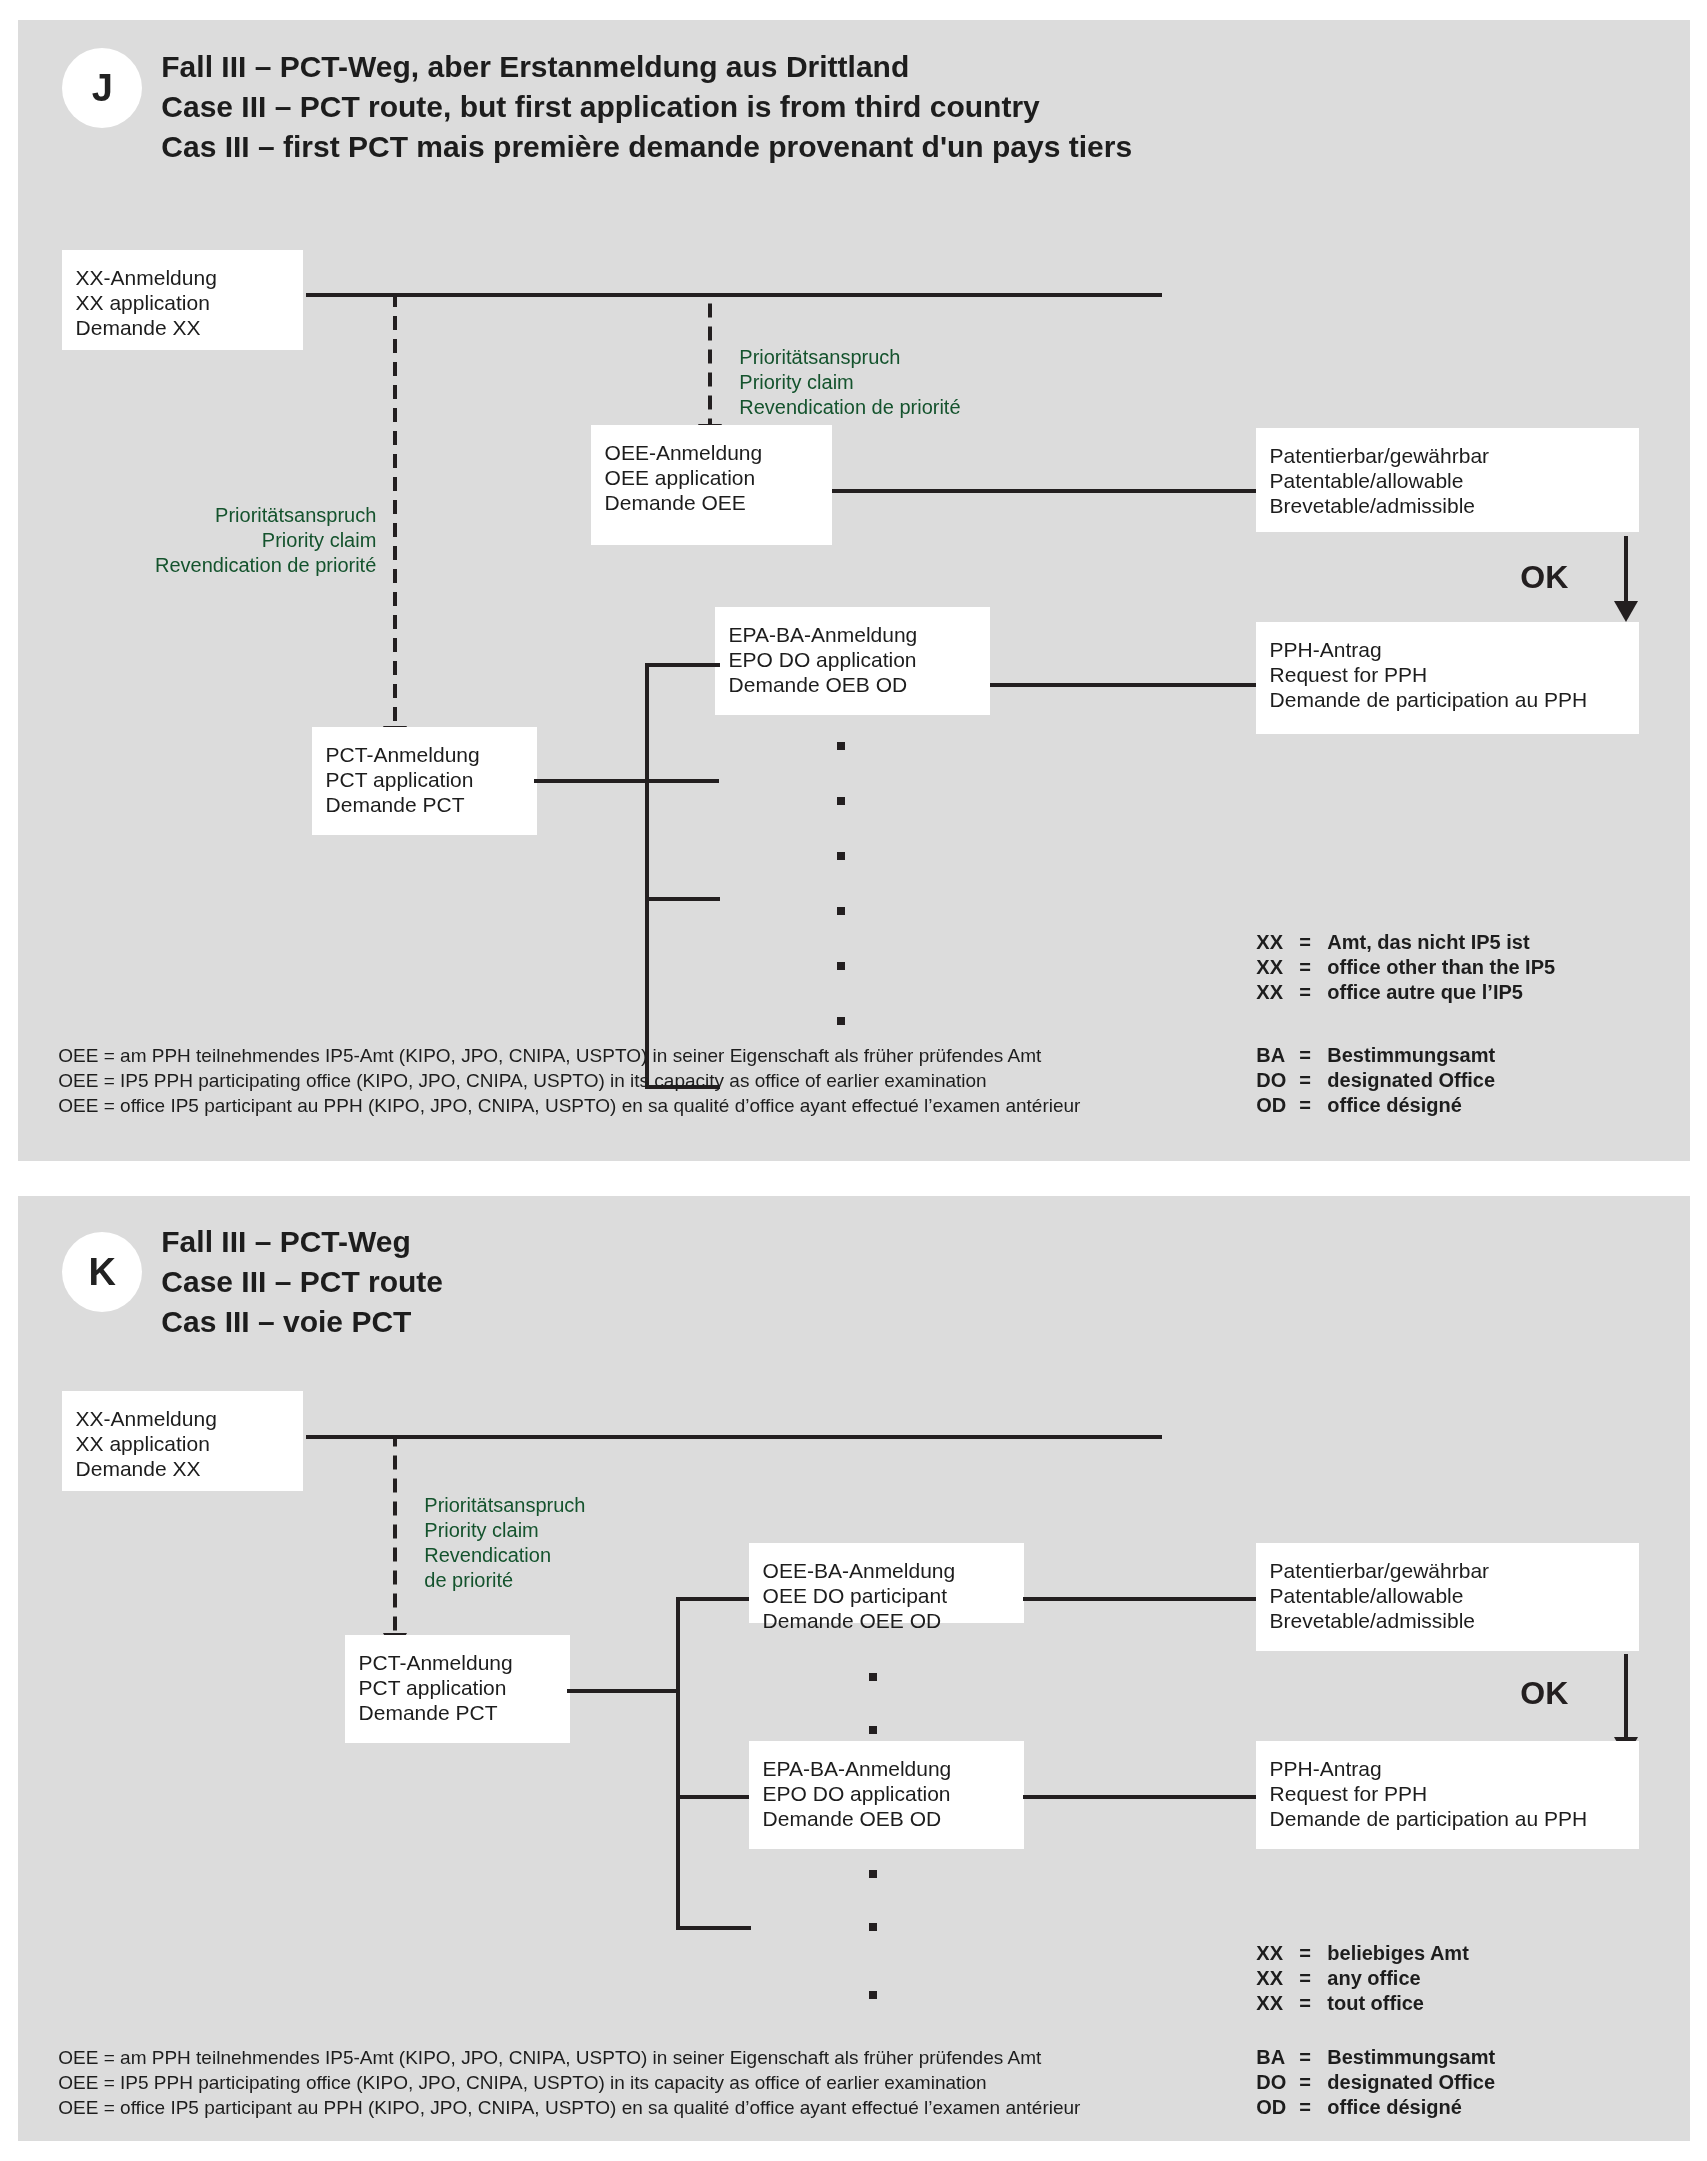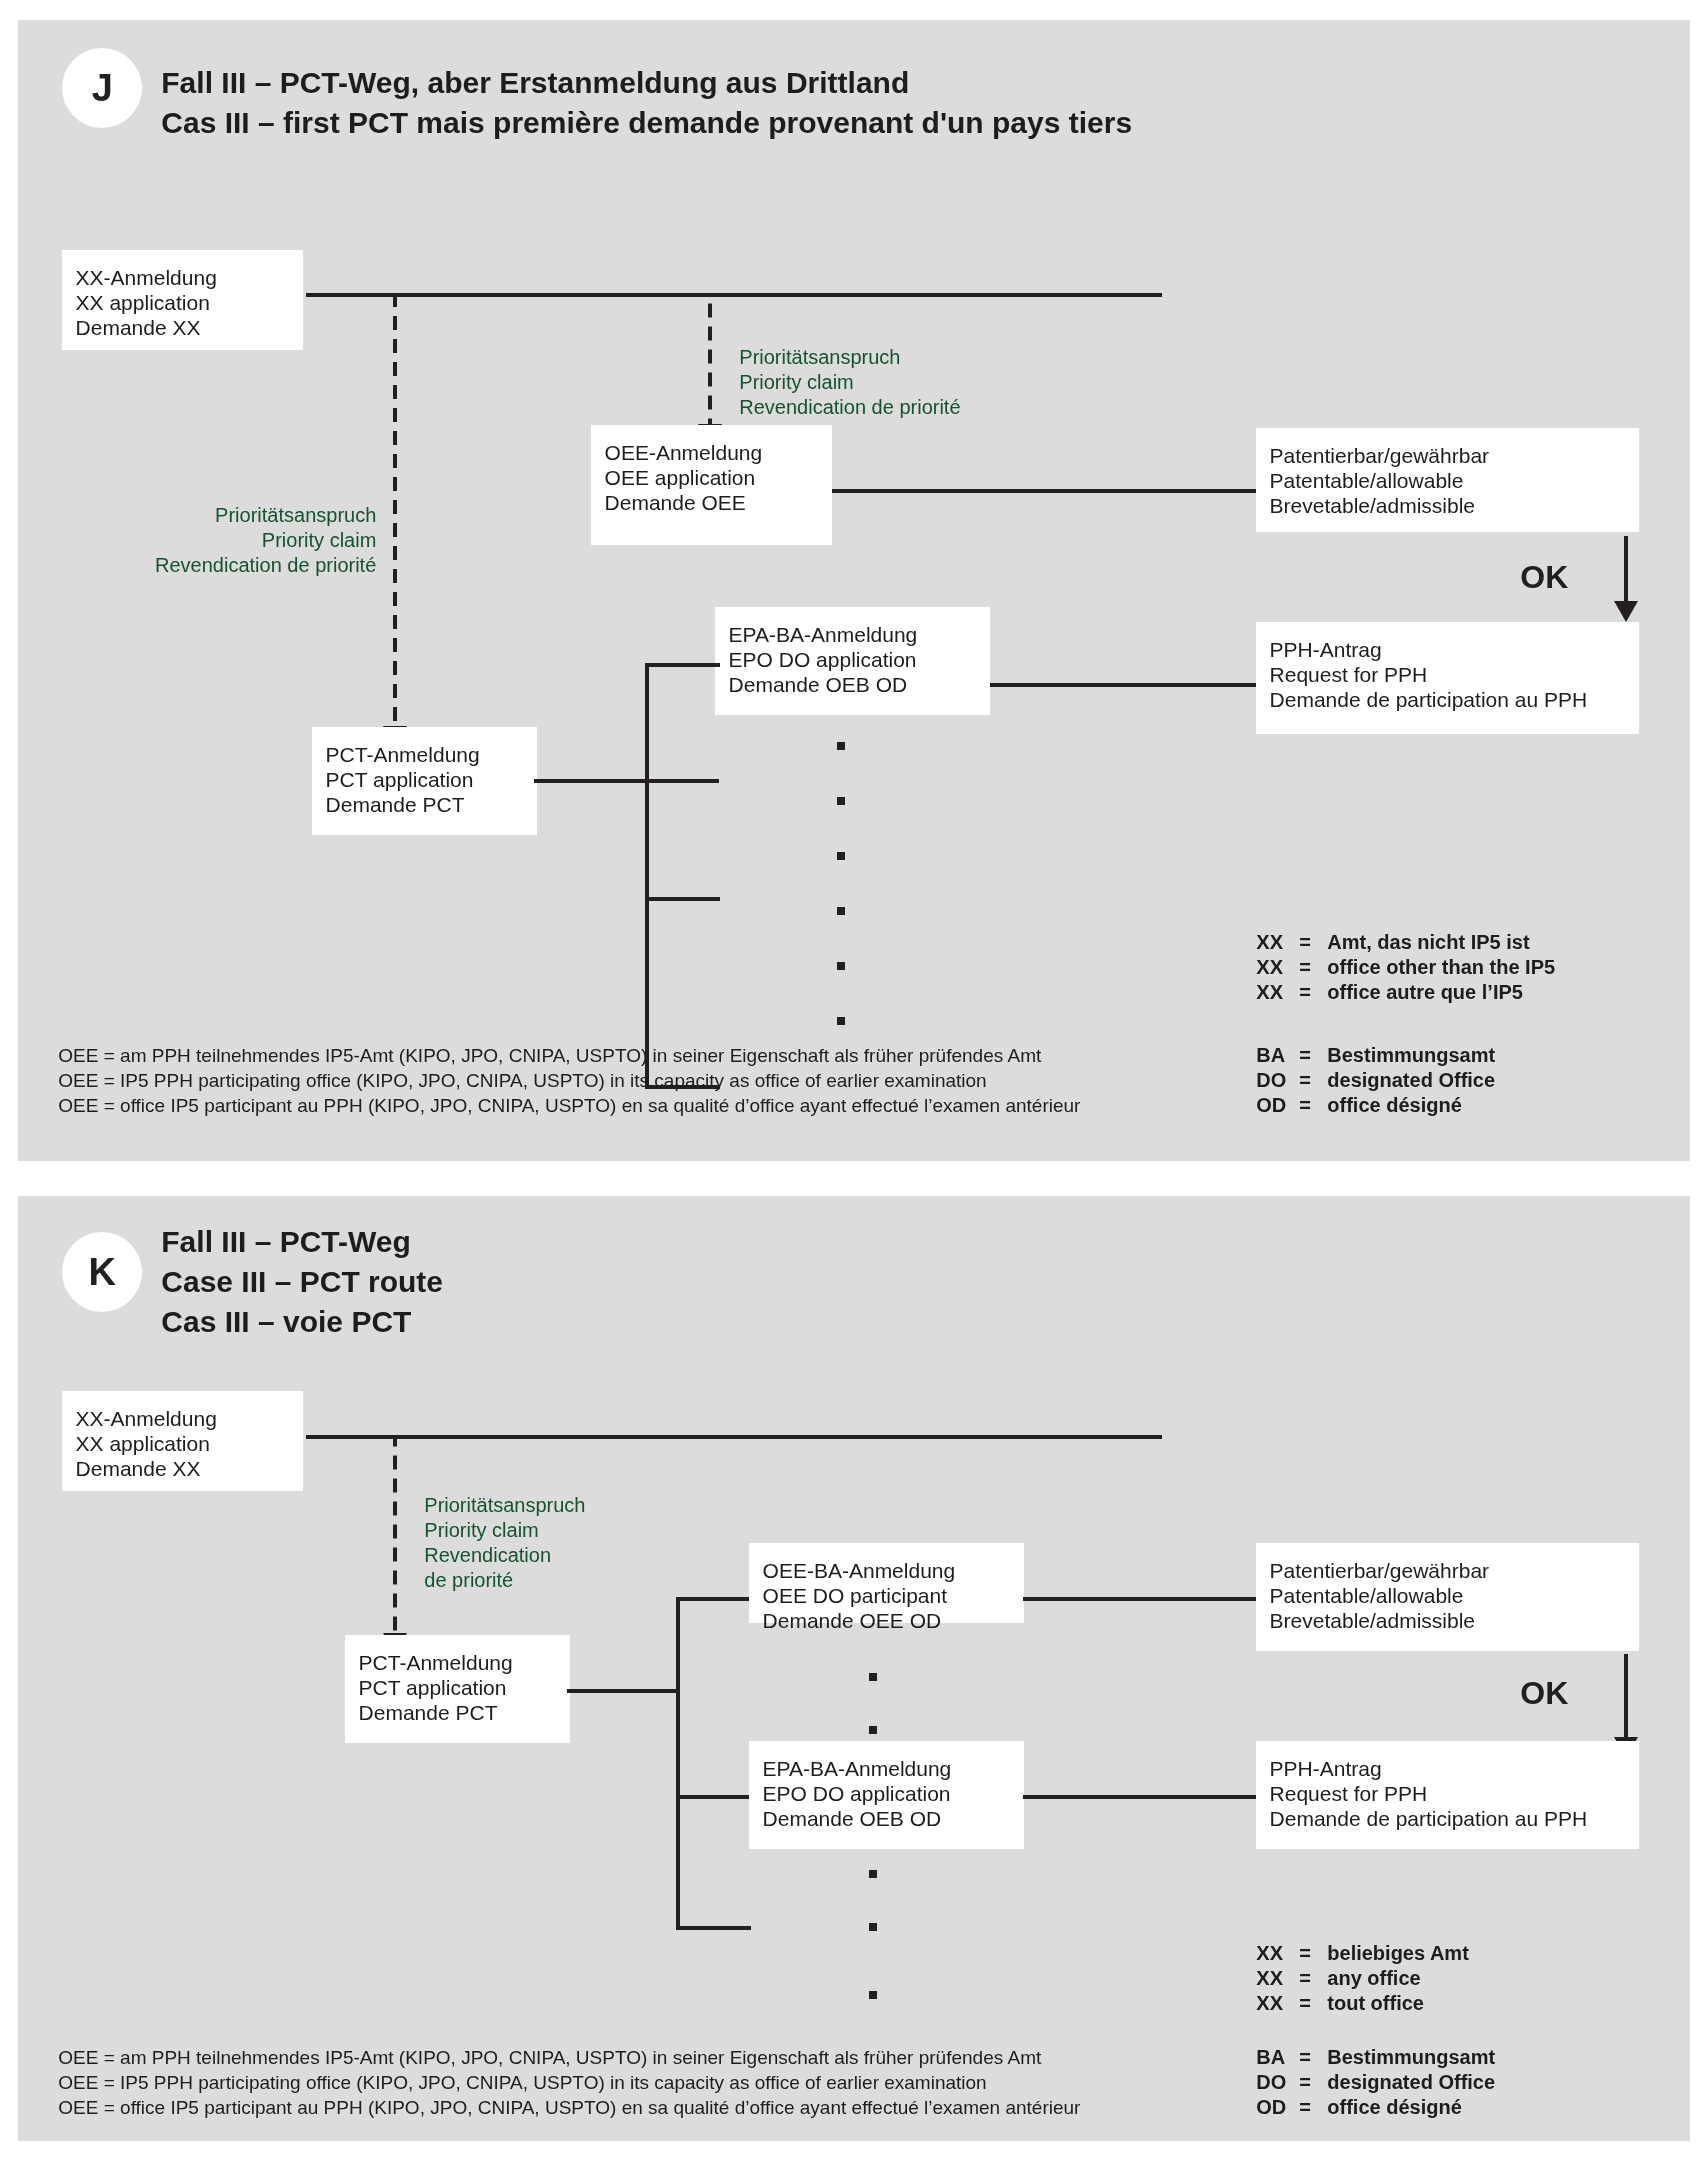--- a/index.html
+++ b/index.html
@@ -104,22 +104,23 @@
 </style>
 </head>
 <body>
 
 <div class="panel" id="panel-J">
 
   <div class="badge" style="left:44px; top:28px;">
     <span>J</span>
   </div>
 
-  <div class="title-block" style="left:143px; top:27px;margin-top:16px;">
+  <div class="title-block" style="left:143px; top:27px;">
     <div>Fall III – PCT-Weg, aber Erstanmeldung aus Drittland</div>
+    <div>Case III – PCT route, but first application is from third country</div>
     <div>Cas III – first PCT mais première demande provenant d'un pays tiers</div>
   </div>
 
   <div class="hline" style="left:288px; top:273px; width:856px;"></div>
 
   <div class="nbox" style="left:44px; top:230px; width:241px; height:100px;">
     <div>XX-Anmeldung</div>
     <div>XX application</div>
     <div>Demande XX</div>
   </div>

